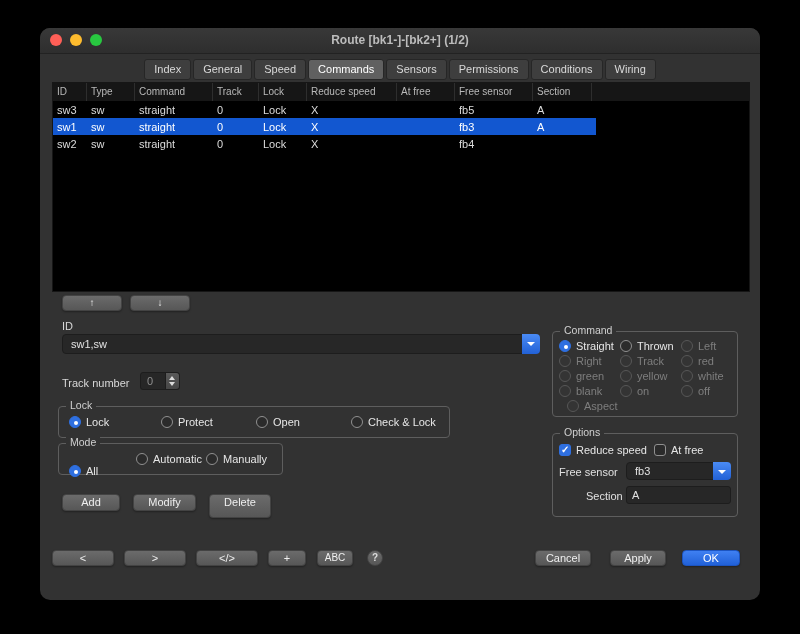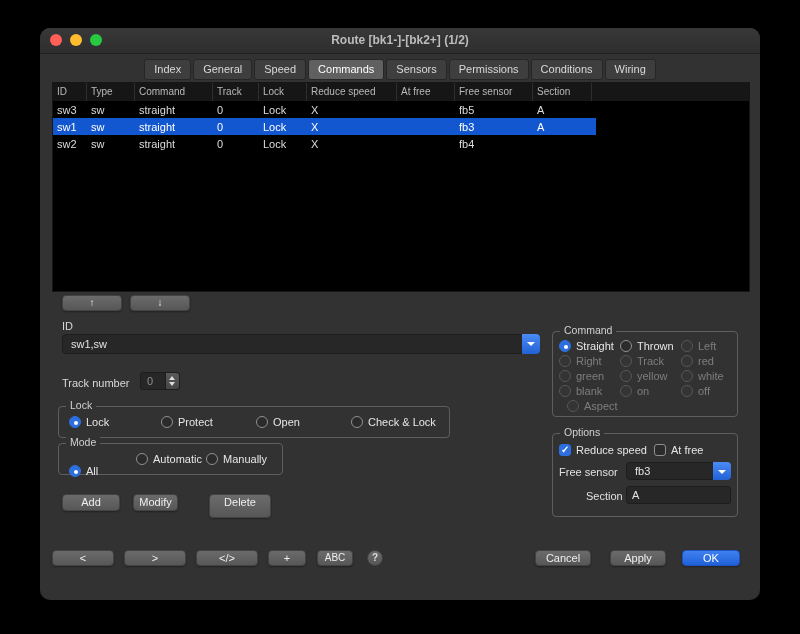--- a/index.html
+++ b/index.html
@@ -167,21 +167,21 @@
         <span class="radio"></span>
         <span>Automatic</span>
       </div>
       <div class="opt" style="left:147px;top:9px;">
         <span class="radio"></span>
         <span>Manually</span>
       </div>
     </div>
 
     <div class="btn" style="left:22px;top:466px;width:58px;height:17px;line-height:15px;">Add</div>
-    <div class="btn" style="left:93px;top:466px;width:45px;height:17px;line-height:15px;">Modify</div>
+    <div class="btn" style="left:93px;top:466px;width:63px;height:17px;line-height:15px;">Modify</div>
     <div class="btn" style="left:169px;top:466px;width:62px;height:24px;line-height:15px;">Delete</div>
 
     <div class="groupbox" style="left:512px;top:303px;width:186px;height:86px;">
       <span class="gb-label">Command</span>
       <div class="opt" style="left:6px;top:8px;">
         <span class="radio on"></span>
         <span>Straight</span>
       </div>
       <div class="opt" style="left:67px;top:8px;">
         <span class="radio"></span>

